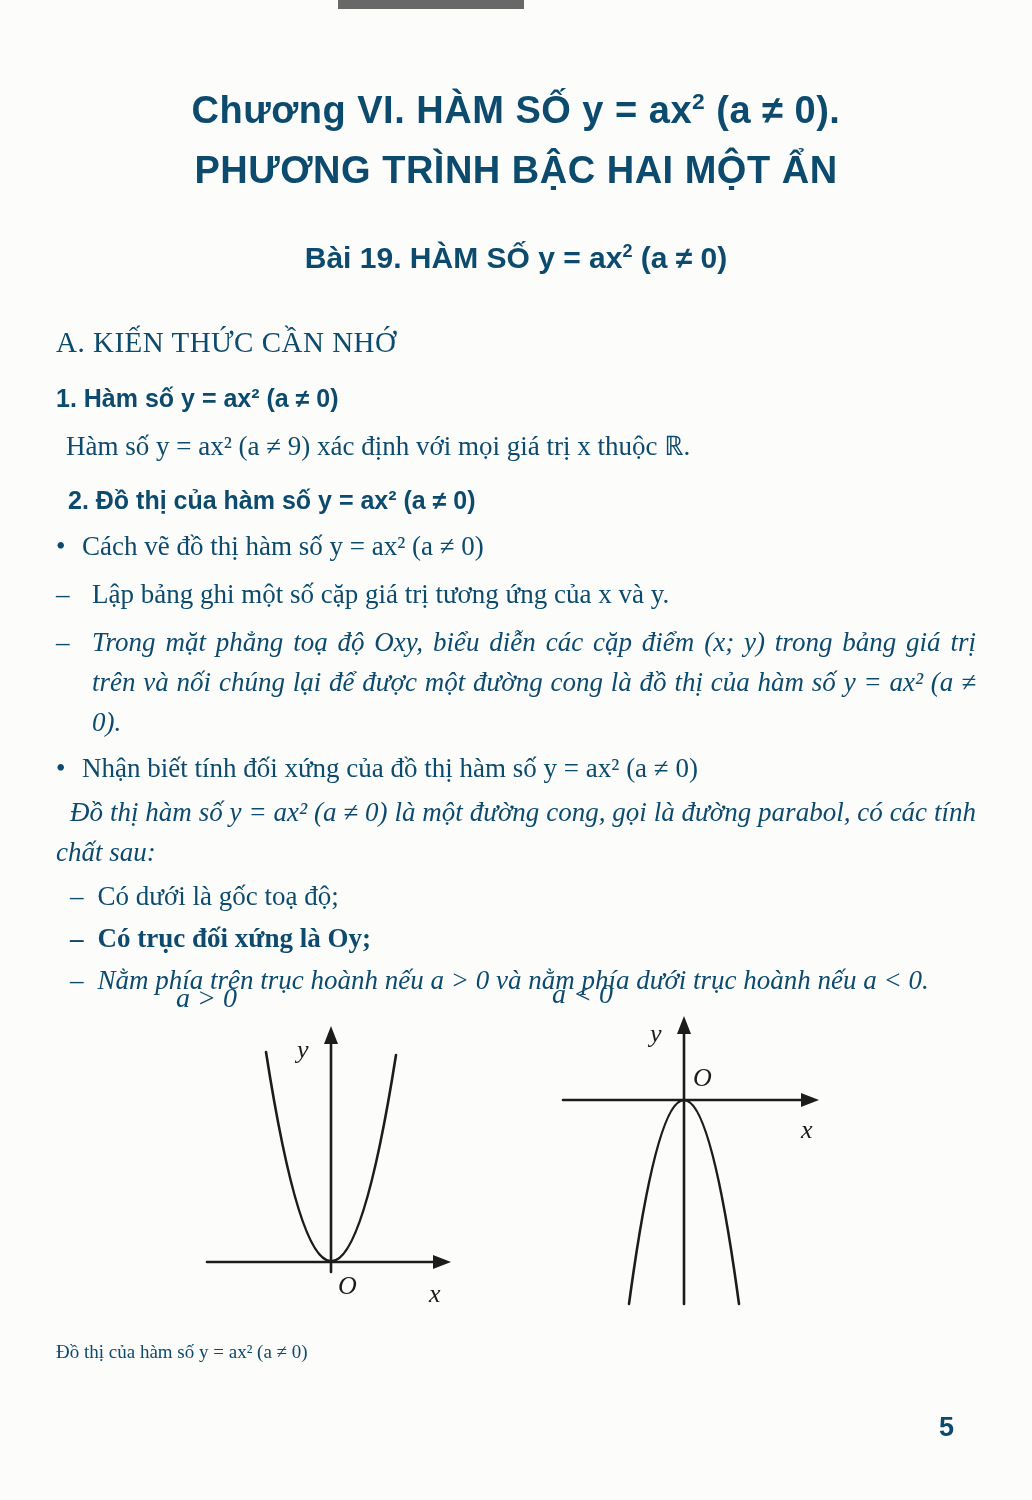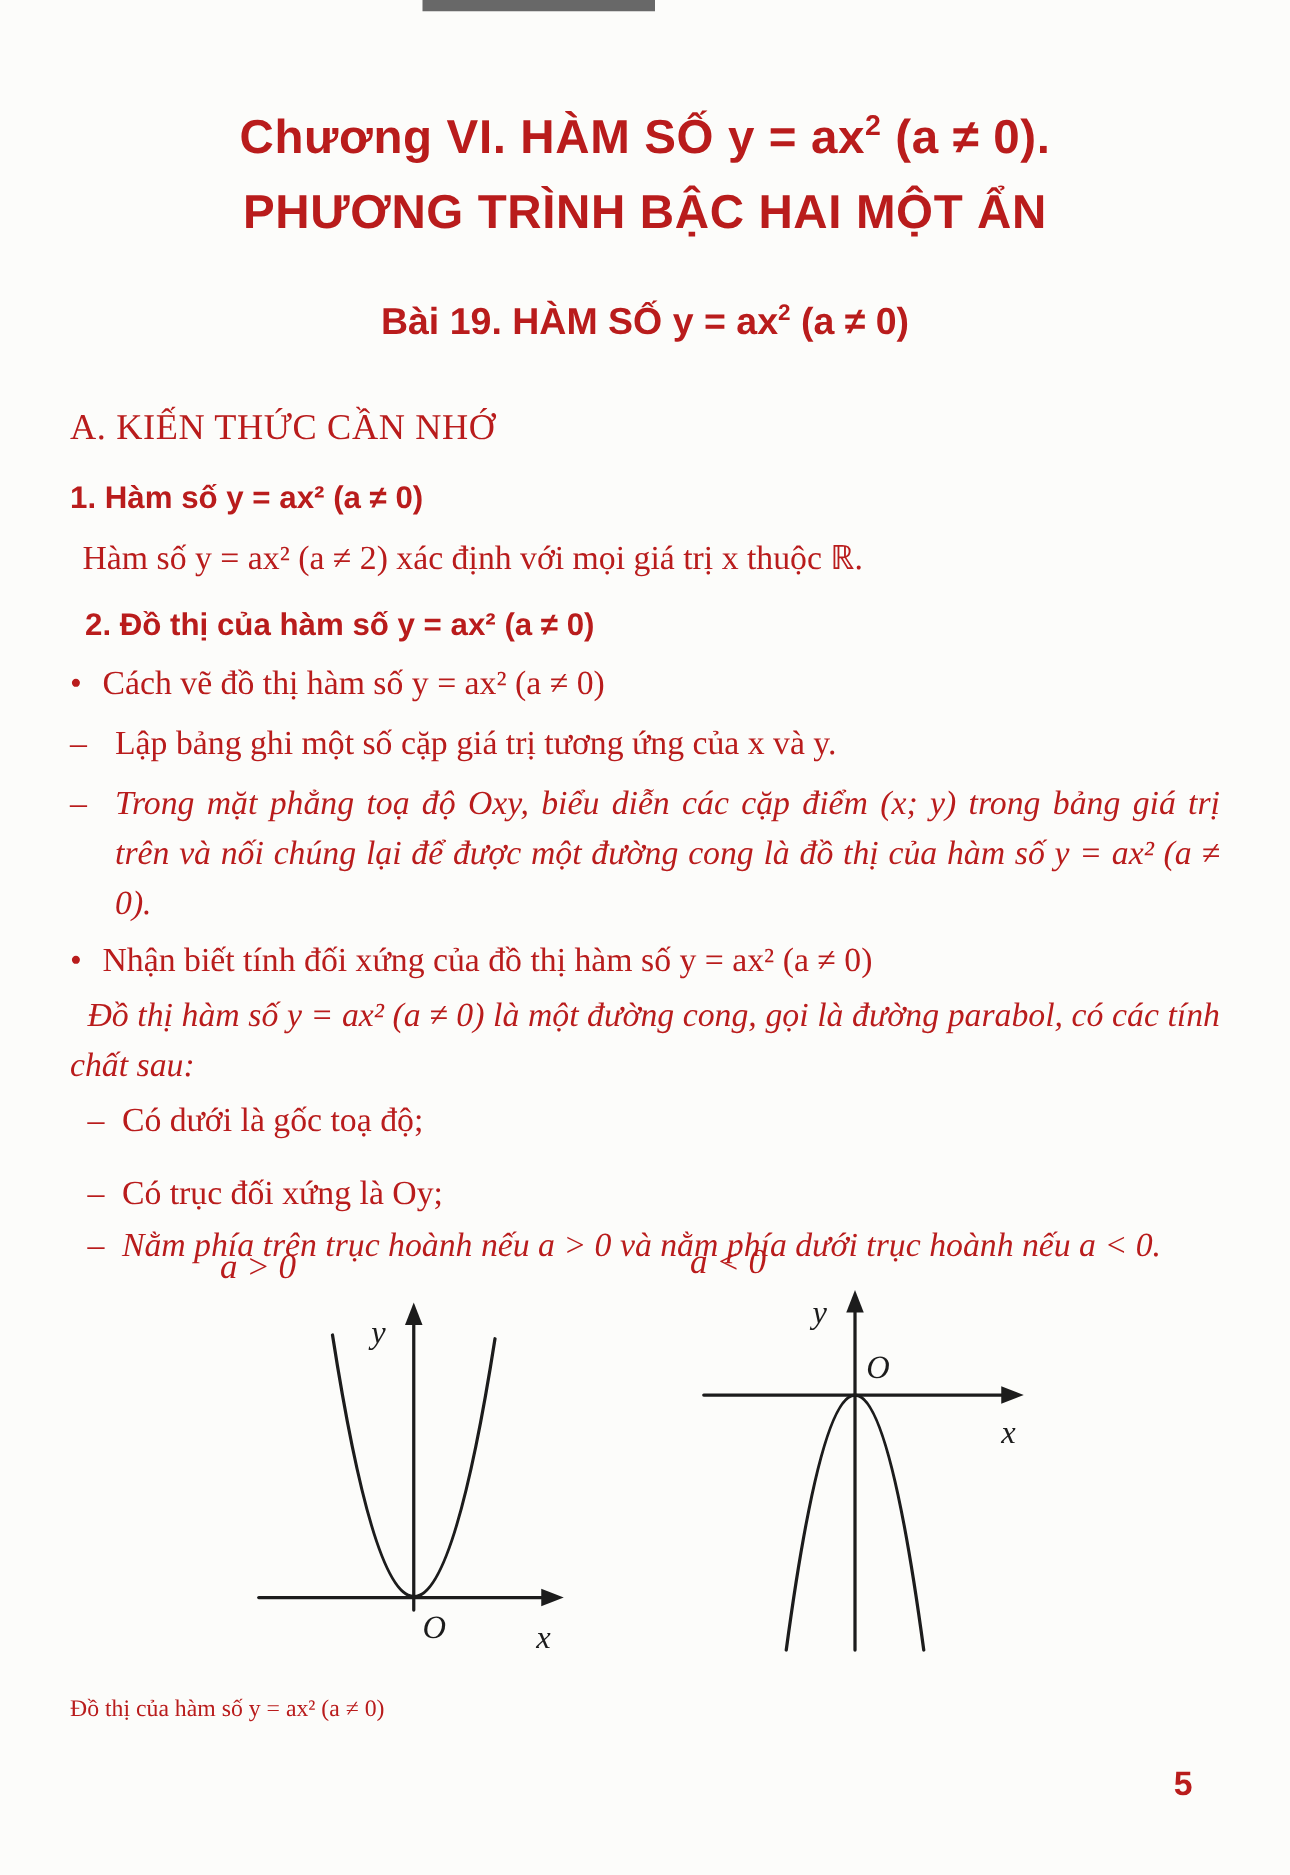--- a/index.html
+++ b/index.html
@@ -5,21 +5,21 @@
   * { box-sizing: border-box; }
   html, body { margin: 0; padding: 0; }
   body { background: #d9d9d9; }
 
   .page {
     position: relative;
     width: 1032px;
     height: 1500px;
     margin: 0 auto;
     background: #fcfcfa;
-    color: #b91c1c;
+    color: #0c4a6e;
     font-family: "Liberation Serif", serif;
     padding: 0 56px;
     overflow: hidden;
   }
 
   .scan-artifact {
     position: absolute;
     top: 0; left: 338px;
     width: 186px; height: 9px;
     background: #4d4d4d;
@@ -79,21 +79,21 @@
   .m-bullet1 { margin: 10px 0 0; }
   .m-dash1  { margin: 8px 0 0; }
   .m-dash2  { margin: 8px 0 0; }
   .m-bullet2{ margin: 6px 0 0; }
 
   .justify { text-align: justify; font-style: italic; }
 
   .intro-par { margin: 4px 0 0; text-indent: 14px; }
   .prop { text-indent: 14px; }
   .prop.p1 { margin: 4px 0 0; }
-  .prop.p2 { margin: 18px 0 0; }
+  .prop.p2 { margin: 2px 0 0; font-weight: bold; }
   .prop.p3 { margin: 2px 0 0; }
   .inline-marker { padding-right: 14px; }
 
   .figure { position: relative; height: 316px; margin-top: 8px; }
   .case-label {
     position: absolute;
     font-style: italic;
     font-size: 28px;
     line-height: 32px;
   }
@@ -140,21 +140,21 @@
   </h1>
 
   <h2 class="lesson-title">
     <span>Bài 19. HÀM SỐ y = ax</span><sup>2</sup><span> (a ≠ 0)</span>
   </h2>
 
   <h3 class="section-heading">A. KIẾN THỨC CẦN NHỚ</h3>
 
   <h4 class="sub-heading first">1. Hàm số y = ax² (a ≠ 0)</h4>
 
-  <p class="body-text simple-body">Hàm số y = ax² (a ≠ 2) xác định với mọi giá trị x thuộc ℝ.</p>
+  <p class="body-text simple-body">Hàm số y = ax² (a ≠ 9) xác định với mọi giá trị x thuộc ℝ.</p>
 
   <h4 class="sub-heading second">2. Đồ thị của hàm số y = ax² (a ≠ 0)</h4>
 
   <div class="body-text hang bullet m-bullet1">
     <span class="marker">•</span>
     <span class="hang-text">Cách vẽ đồ thị hàm số y = ax² (a ≠ 0)</span>
   </div>
 
   <div class="body-text hang m-dash1">
     <span class="marker">–</span>

